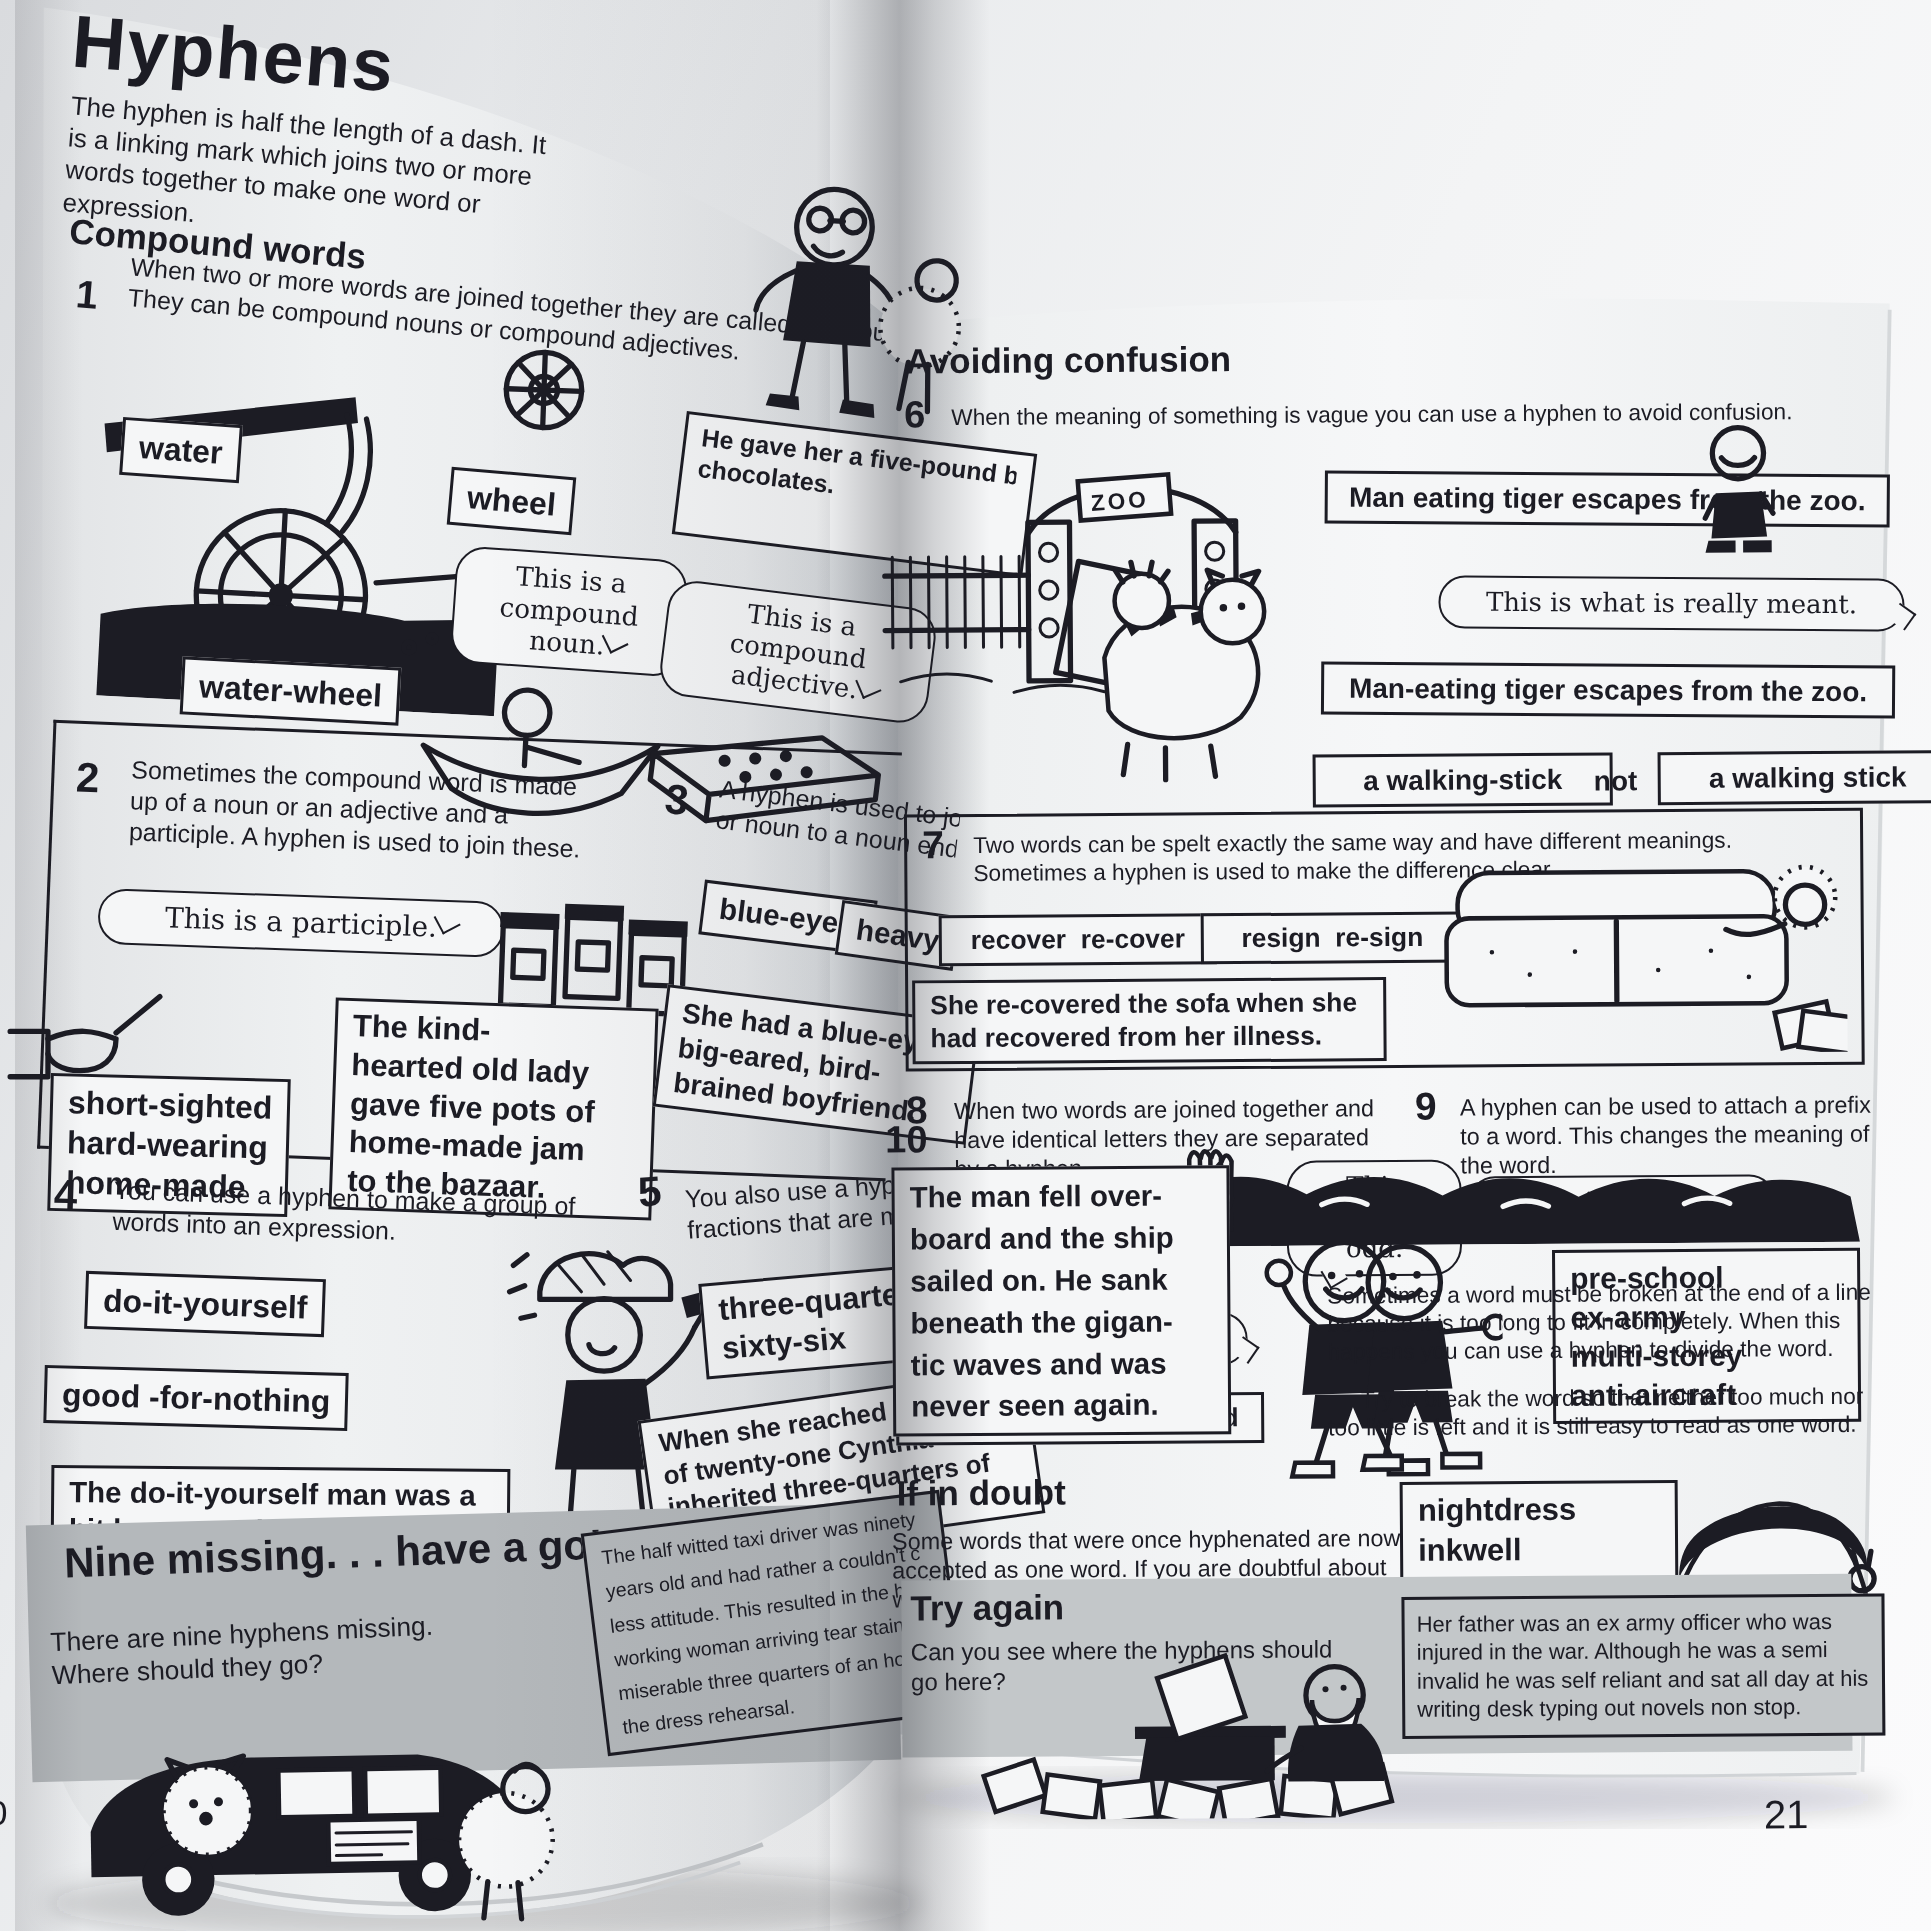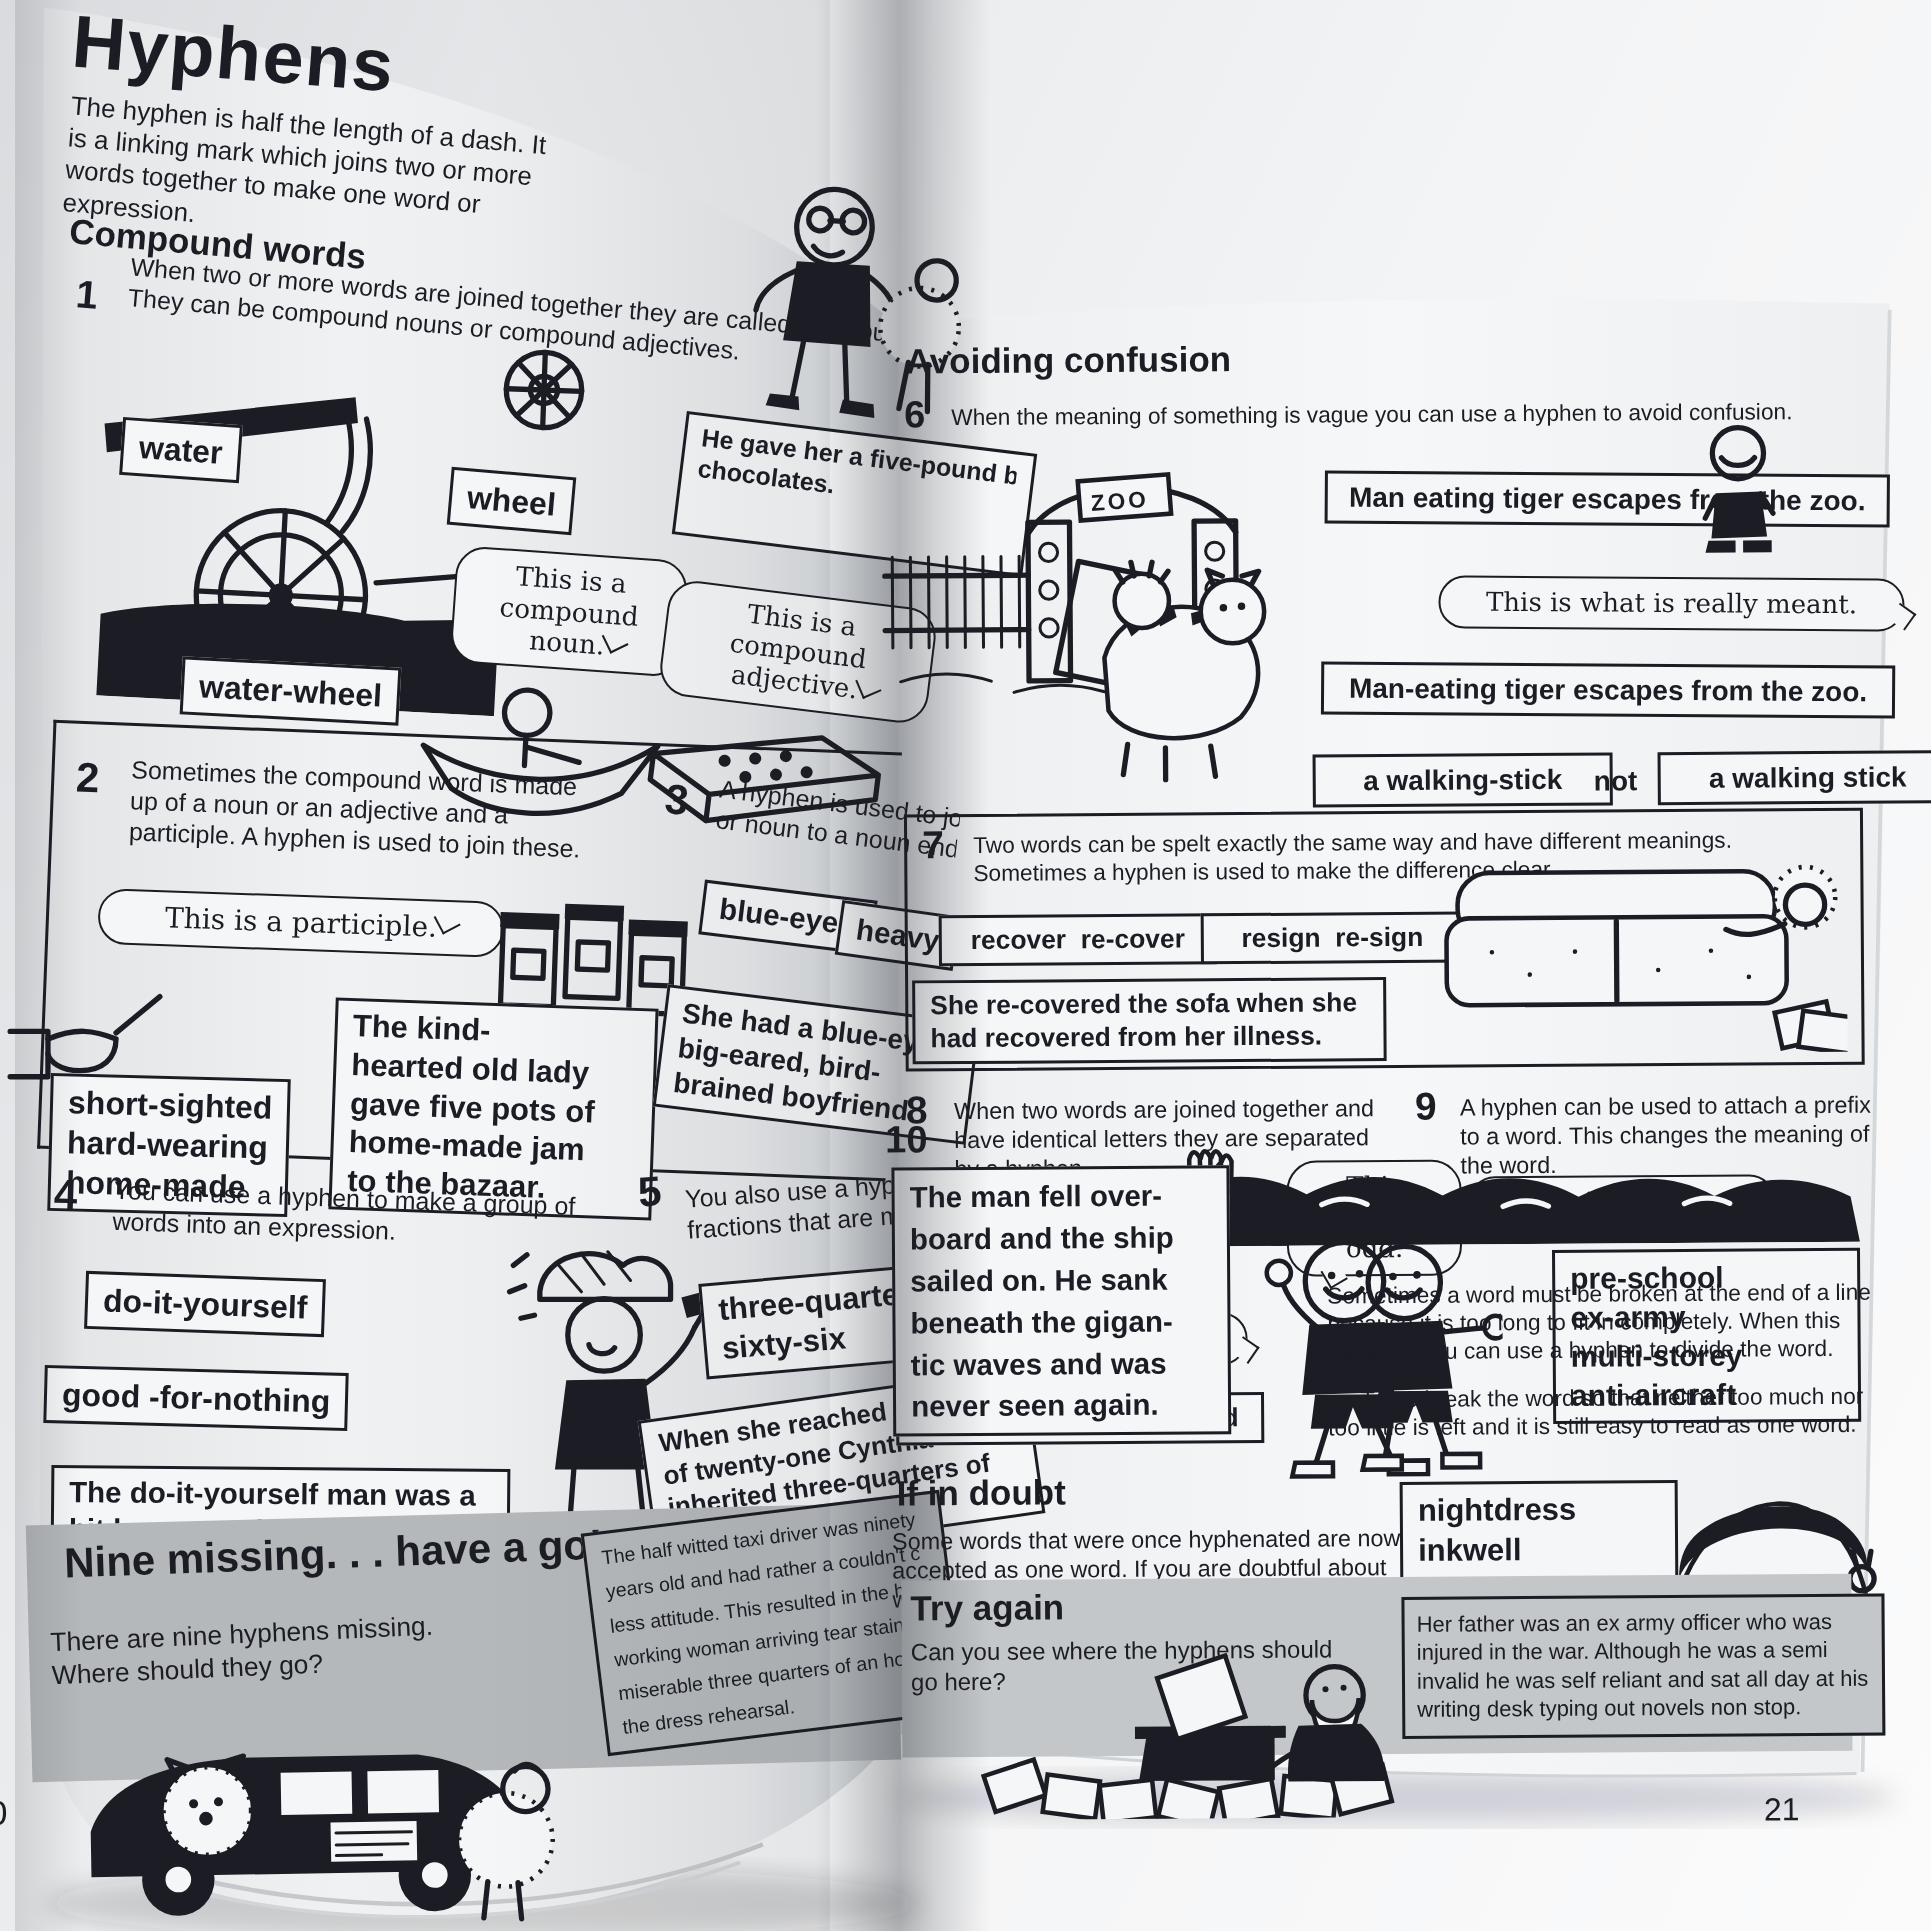--- a/index.html
+++ b/index.html
@@ -454,21 +454,21 @@
     <circle class="s" cx="480" cy="78" r="38"></circle>
     <path class="w" d="M450,84 C450,122 510,122 512,82 C512,112 500,142 480,142 C462,142 450,112 450,84 Z"></path>
     <circle class="f" cx="468" cy="70" r="4"></circle>
       <circle class="f" cx="492" cy="68" r="4"></circle>
     <path class="f" d="M432,118 C420,142 416,168 418,192 L545,192 C548,158 535,134 515,116 Z"></path>
     <path class="s" d="M435,148 C410,162 396,172 390,178"></path>
   </svg>
 
   <div class="bx on-gray2" style="left:1397px;top:1600px;width:453px;font-size:22px;font-weight:normal;line-height:1.3;padding:10.6px 12px">Her father was an ex army officer who was injured in the war. Although he was a semi invalid he was self reliant and sat all day at his writing desk typing out novels non stop.</div>
 
-  <div class="txt" style="left:1758px;top:1796px;font-size:32px">21</div>
+  <div class="txt" style="left:1758px;top:1796px;font-size:40px">21</div>
 </div>
 
 <div class="shade" style="left:816px;top:0;width:174px;height:1932px;
             background:linear-gradient(90deg,rgba(28,30,38,0) 0%,rgba(28,30,38,0.30) 48%,rgba(28,30,38,0.16) 68%,rgba(28,30,38,0) 100%)"></div>
 <div class="shade" style="left:15px;top:0;width:68px;height:1932px;
             background:linear-gradient(90deg,rgba(20,20,28,0.12),rgba(20,20,28,0))"></div>
 <div class="shade" style="left:483px;top:0;width:347px;height:1932px;
             background:linear-gradient(90deg,rgba(28,30,38,0) 0%,rgba(28,30,38,0.07) 100%)"></div>
 
 

